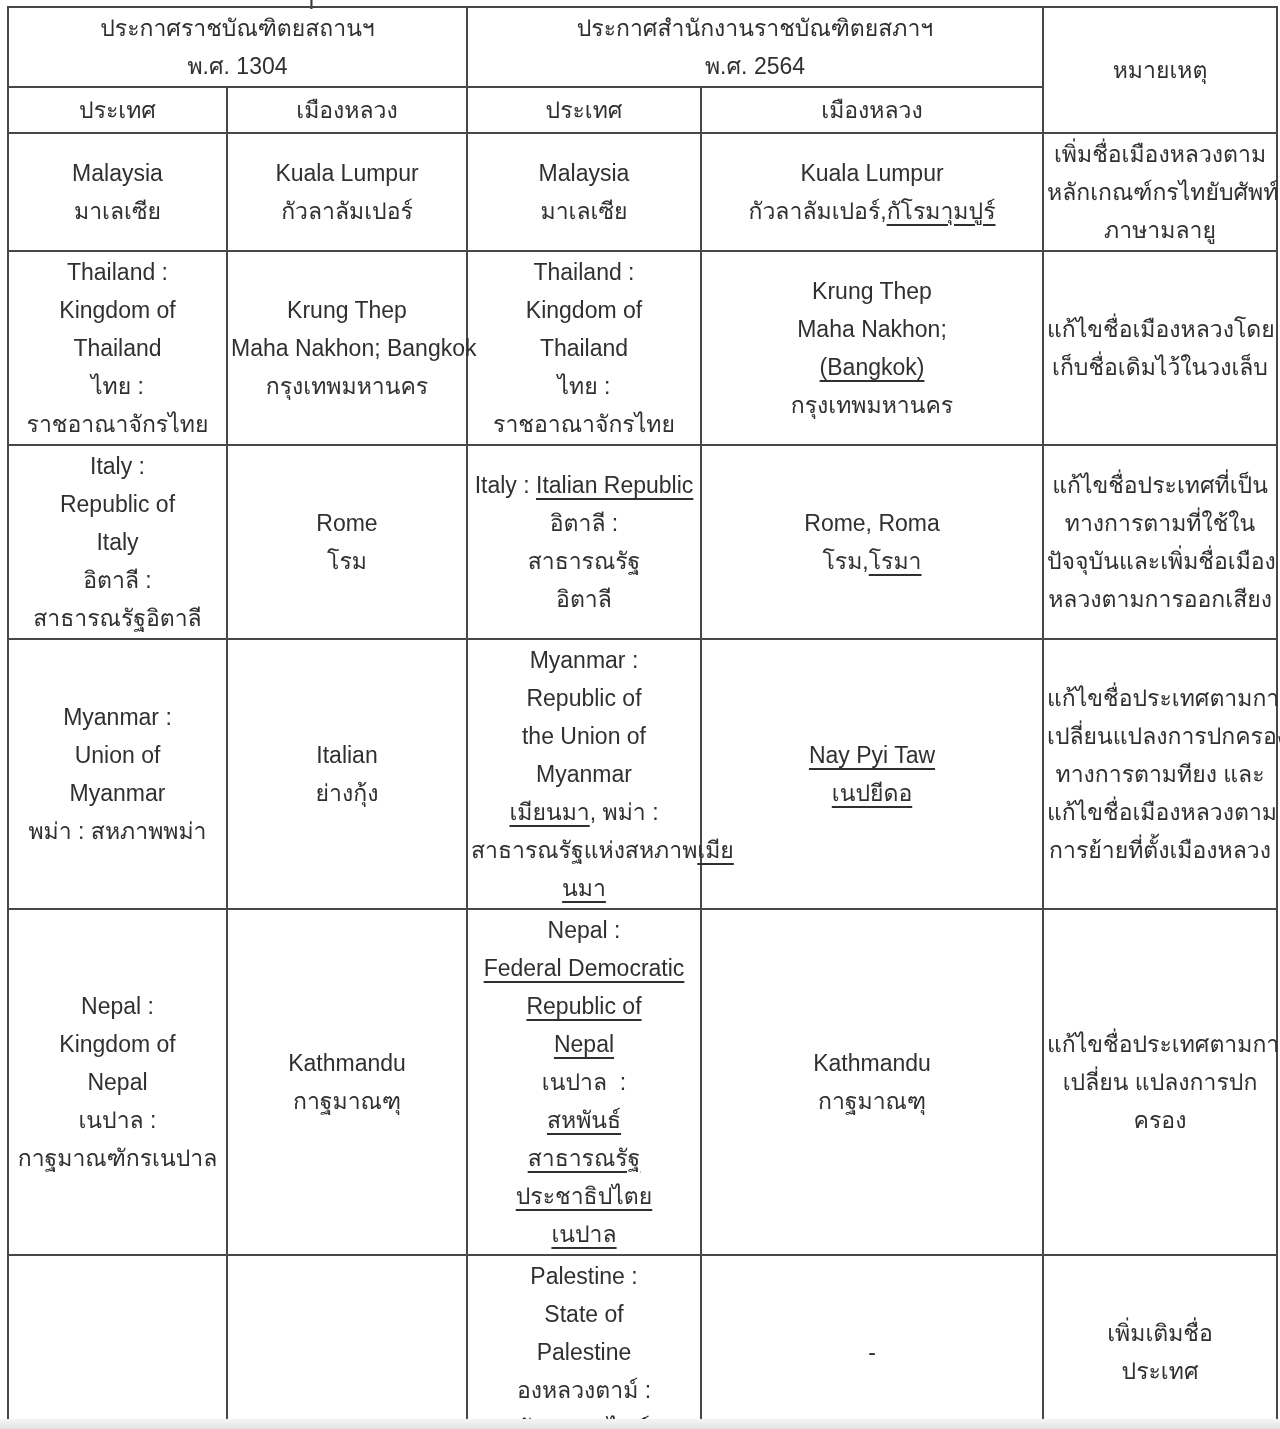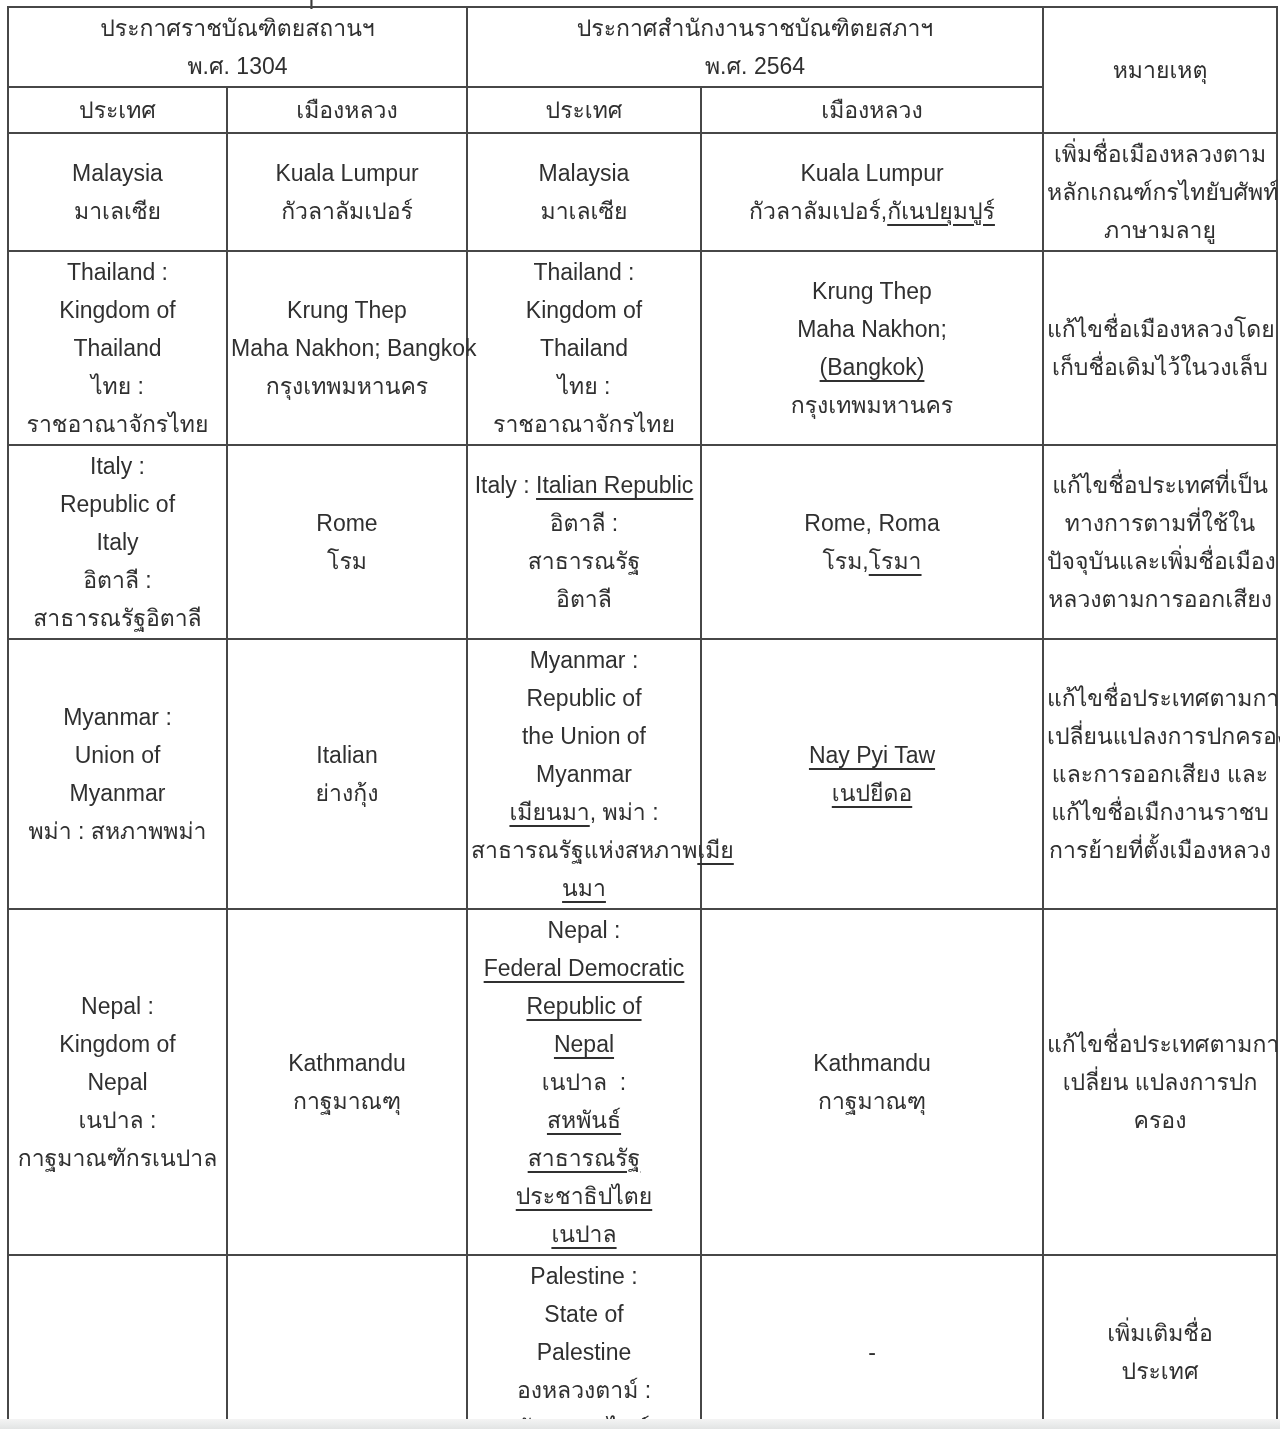--- a/index.html
+++ b/index.html
@@ -97,21 +97,21 @@
           <td>
             <div class="line"><span>Kuala Lumpur</span></div>
             <div class="line"><span>กัวลาลัมเปอร์</span></div>
           </td>
           <td>
             <div class="line"><span>Malaysia</span></div>
             <div class="line"><span>มาเลเซีย</span></div>
           </td>
           <td>
             <div class="line"><span>Kuala Lumpur</span></div>
-            <div class="line"><span>กัวลาลัมเปอร์,</span><span class="u">กัเนปยุมปูร์</span></div>
+            <div class="line"><span>กัวลาลัมเปอร์,</span><span class="u">กัโรมาุมปูร์</span></div>
           </td>
           <td>
             <div class="line"><span>เพิ่มชื่อเมืองหลวงตาม</span></div>
             <div class="line"><span>หลักเกณฑ์กรไทยับศัพท์</span></div>
             <div class="line"><span>ภาษามลายู</span></div>
           </td>
         </tr>
         <tr>
           <td>
             <div class="line"><span>Thailand :</span></div>
@@ -192,22 +192,22 @@
             <div class="line"><span>สาธารณรัฐแห่งสหภาพ</span><span class="u">เมีย</span></div>
             <div class="line"><span class="u">นมา</span></div>
           </td>
           <td>
             <div class="line"><span class="u">Nay Pyi Taw</span></div>
             <div class="line"><span class="u">เนปยีดอ</span></div>
           </td>
           <td>
             <div class="line"><span>แก้ไขชื่อประเทศตามการ</span></div>
             <div class="line"><span>เปลี่ยนแปลงการปกครอง</span></div>
-            <div class="line"><span>และการออกเสียง และ</span></div>
-            <div class="line"><span>แก้ไขชื่อเมืกงานราชบ</span></div>
+            <div class="line"><span>ทางการตามทียง และ</span></div>
+            <div class="line"><span>แก้ไขชื่อเมืองหลวงตาม</span></div>
             <div class="line"><span>การย้ายที่ตั้งเมืองหลวง</span></div>
           </td>
         </tr>
         <tr>
           <td>
             <div class="line"><span>Nepal :</span></div>
             <div class="line"><span>Kingdom of</span></div>
             <div class="line"><span>Nepal</span></div>
             <div class="line"><span>เนปาล :</span></div>
             <div class="line"><span>กาฐมาณฑักรเนปาล</span></div>

